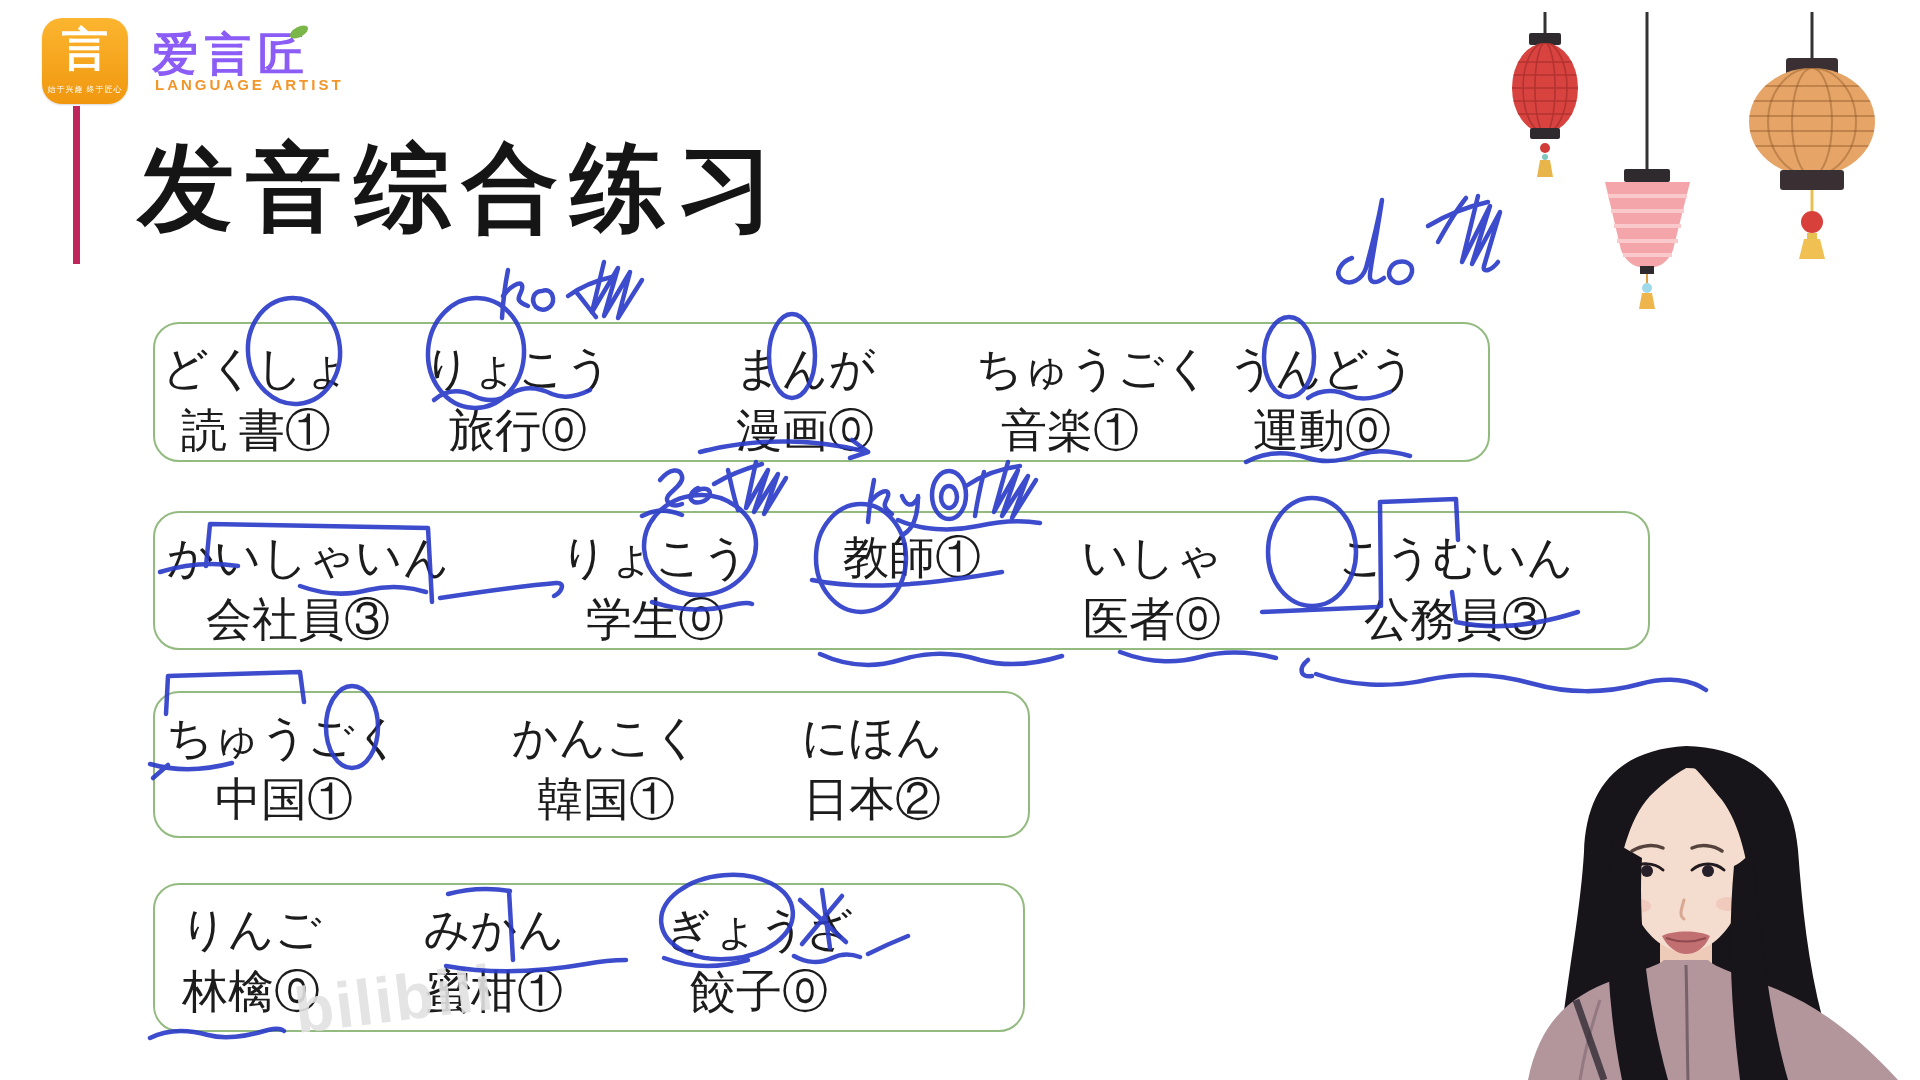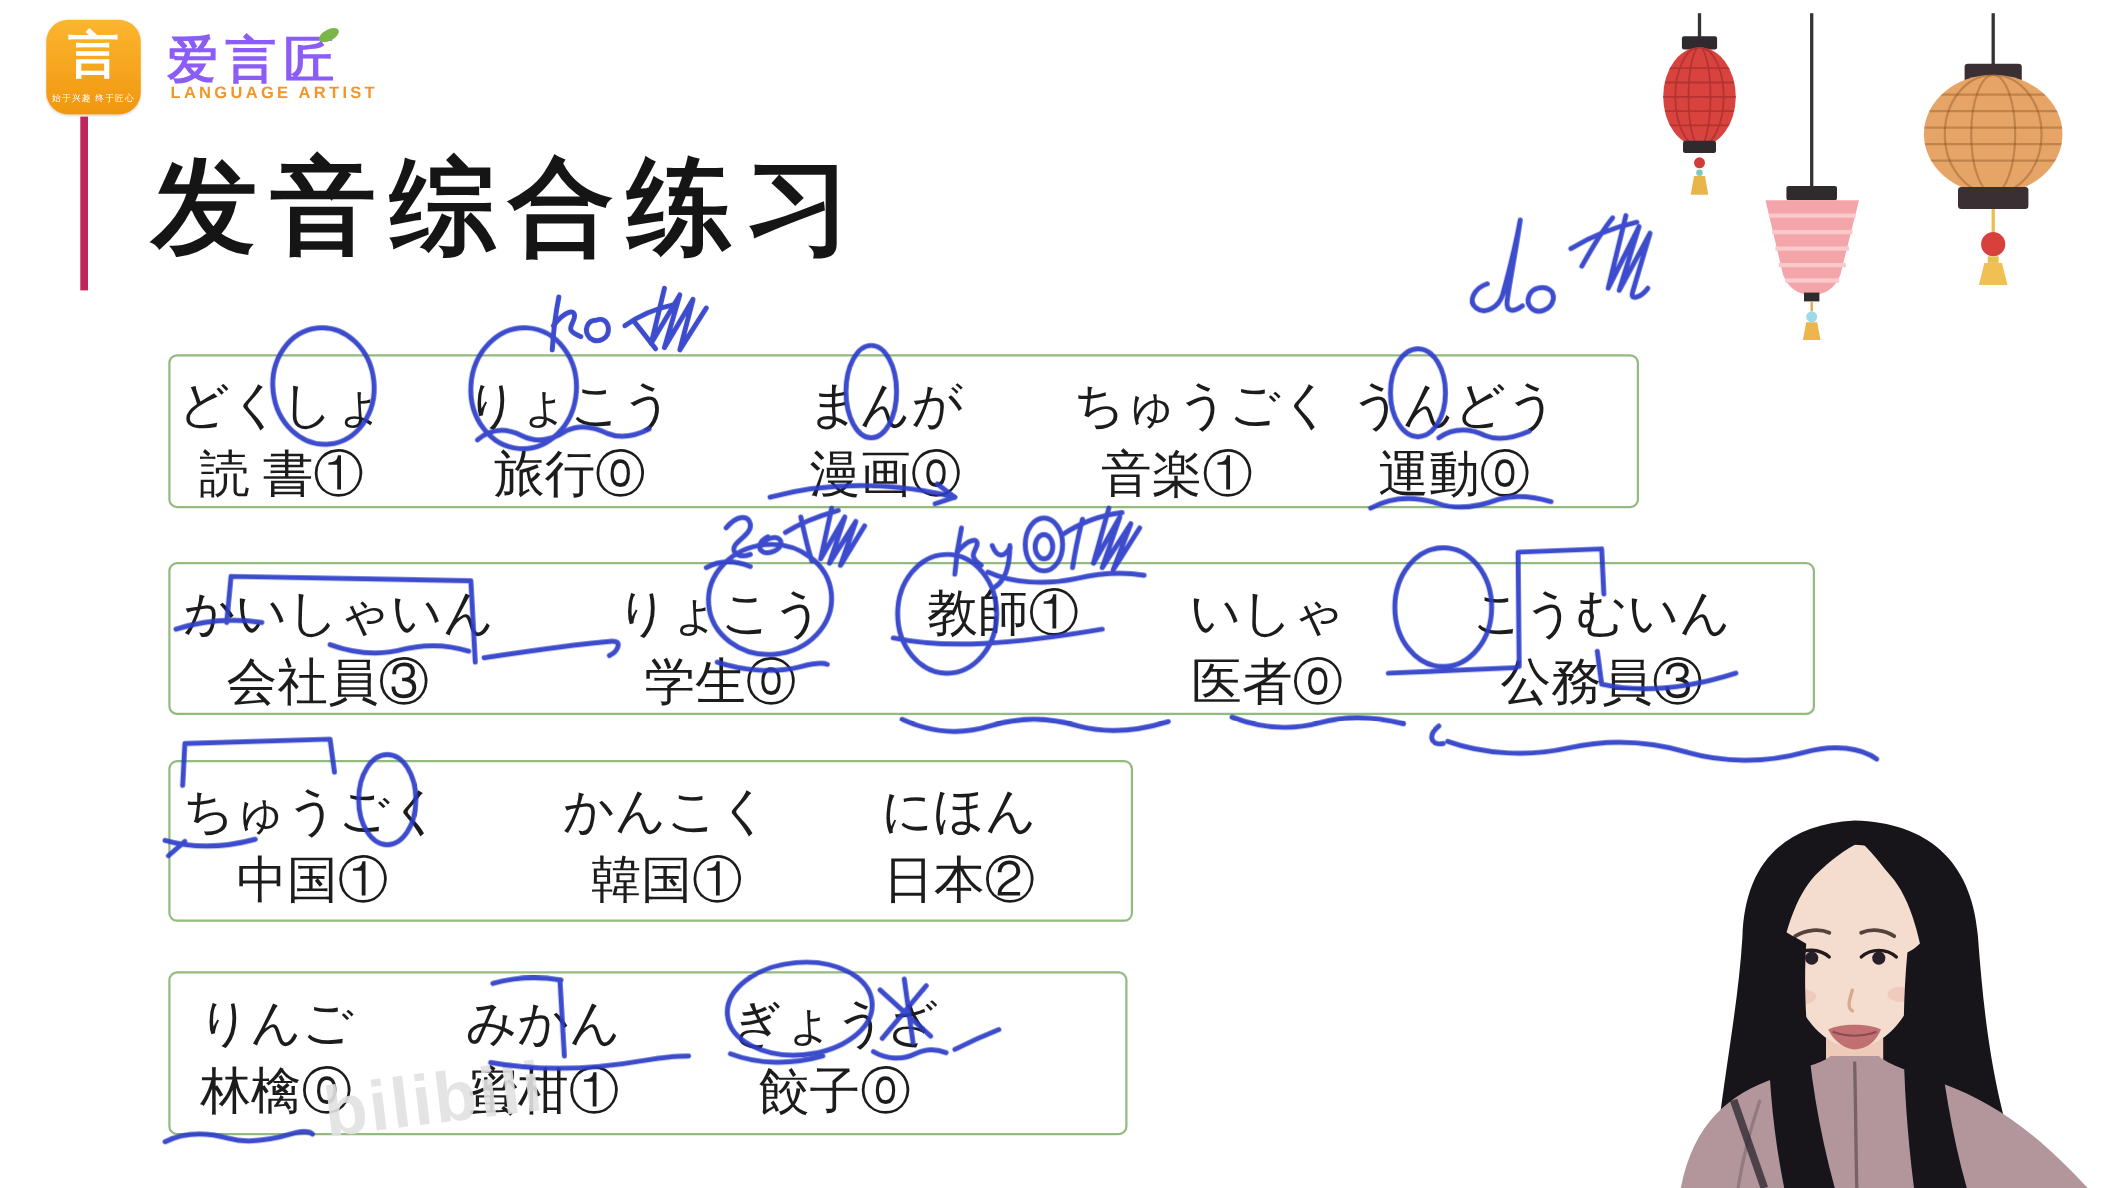--- a/index.html
+++ b/index.html
@@ -19,21 +19,21 @@
   #brandsub{position:absolute;left:155px;top:76px;font-size:15px;font-weight:700;color:#f2962a;
         letter-spacing:3px;font-family:"Liberation Sans",sans-serif;}
   #leaf{position:absolute;left:286px;top:22px;}
   #accentbar{position:absolute;left:73px;top:106px;width:7px;height:158px;background:#c0265c;}
 
   
   #slidetitle{position:absolute;left:138px;top:110px;font-size:96px;line-height:112px;
         font-weight:700;letter-spacing:12px;color:#151515;margin-top:23px;}
 
   
-  .vbox{position:absolute;border:2px solid #93ba7f;border-radius:8px;}
+  .vbox{position:absolute;border:2px solid #93ba7f;border-radius:26px;}
   #box1{left:153px;top:322px;width:1337px;height:140px;}
   #box2{left:153px;top:511px;width:1497px;height:139px;}
   #box3{left:153px;top:691px;width:877px;height:147px;}
   #box4{left:153px;top:883px;width:872px;height:149px;}
   .word{position:absolute;top:14px;text-align:center;color:#1c1c1c;
         font-size:46px;line-height:62px;}
   .word .kana,.word .kanji{display:block;white-space:pre;}
   #box1 .word:nth-child(1){left:7px;width:188px;}
   #box1 .word:nth-child(2){left:269px;width:188px;}
   #box1 .word:nth-child(3){left:575px;width:150px;}

